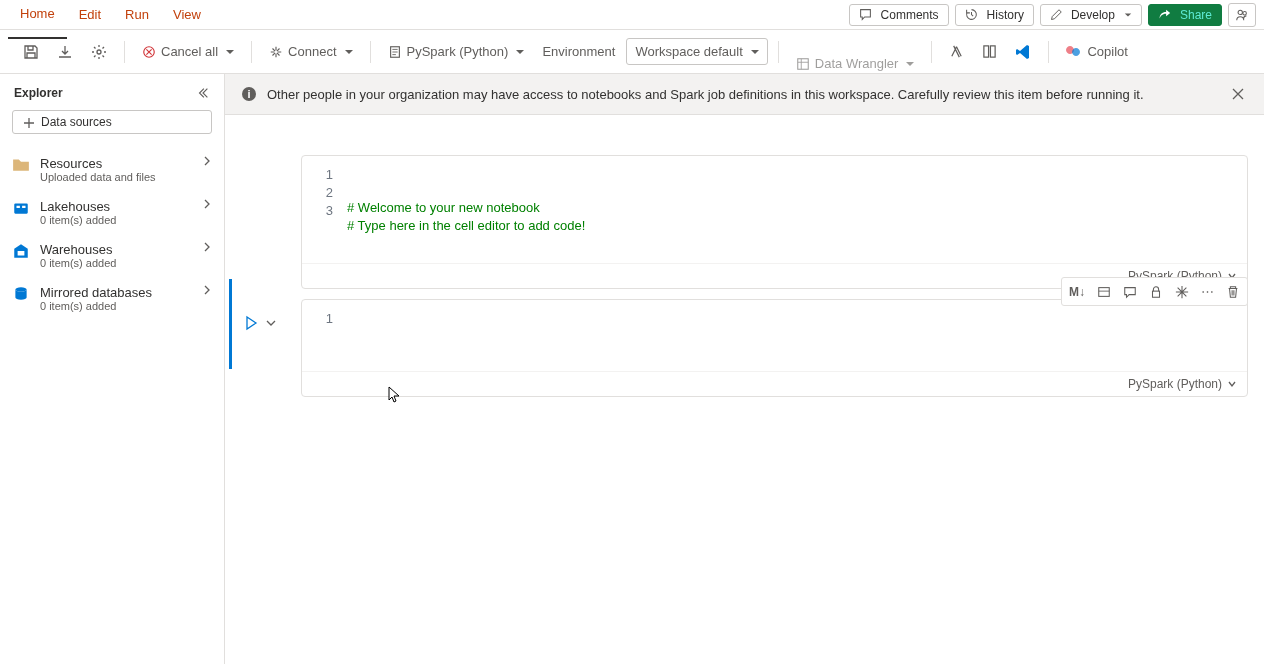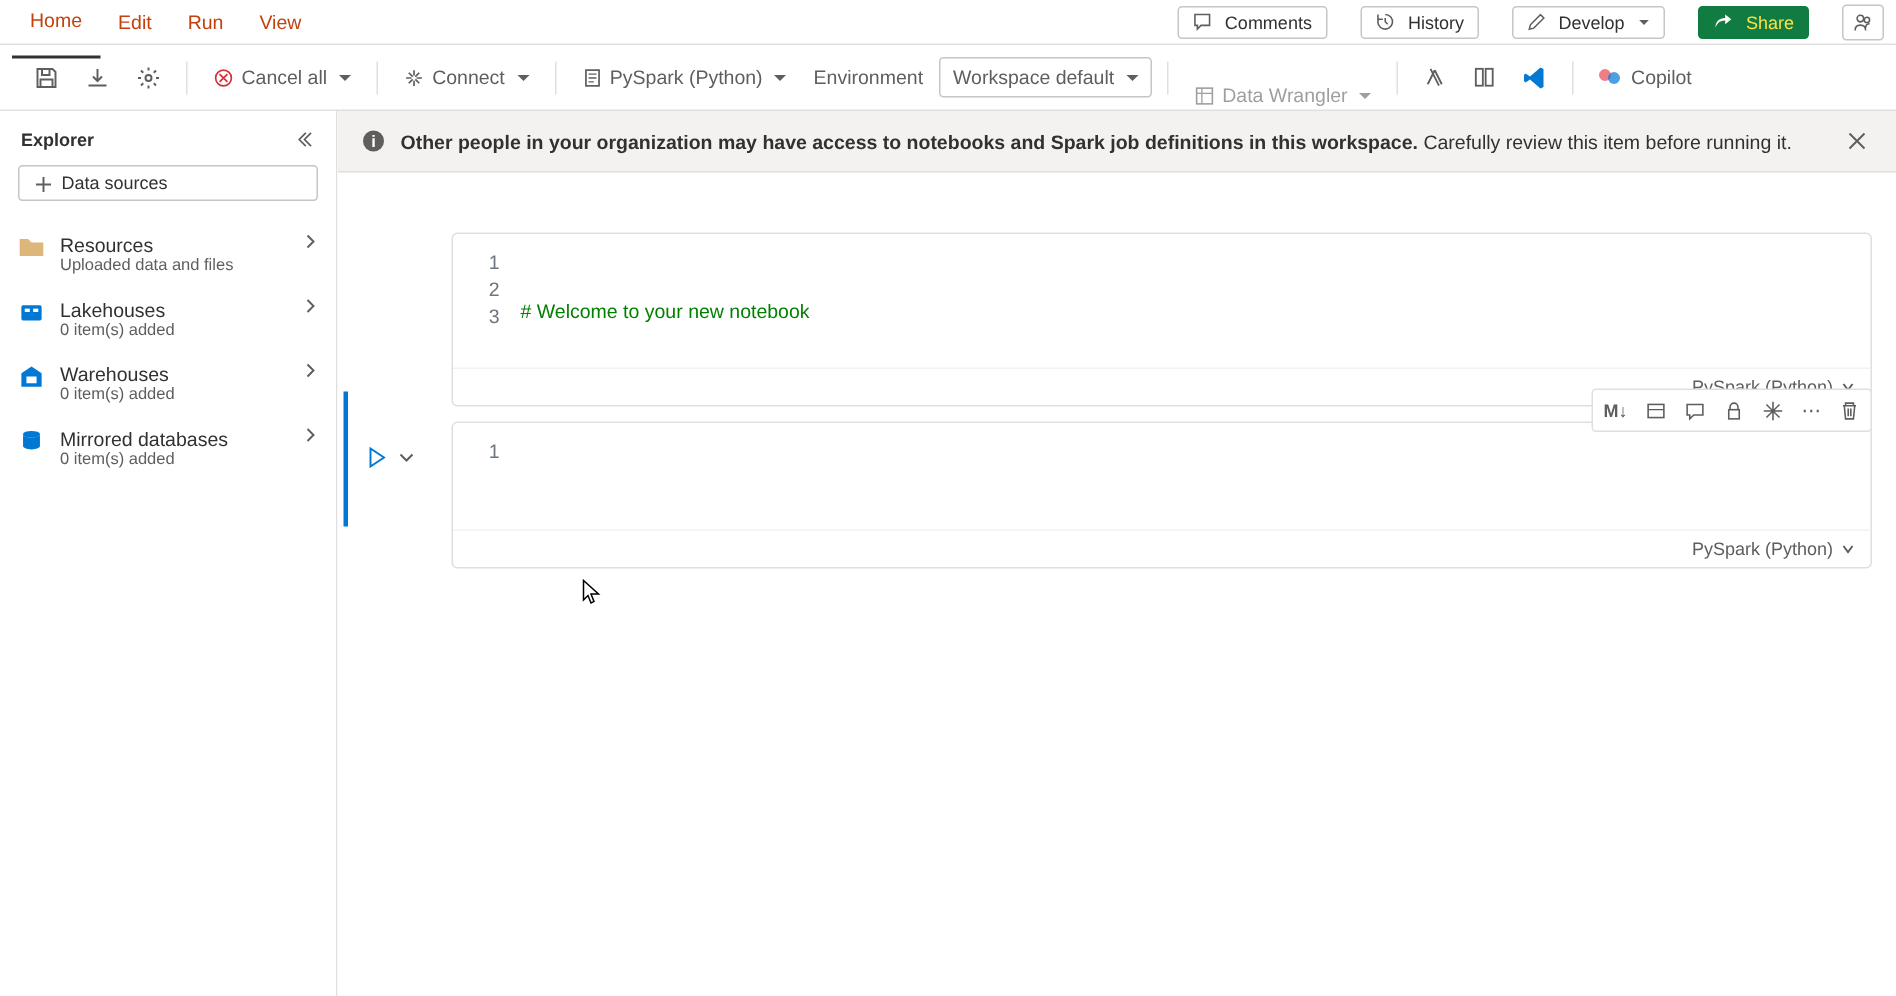--- a/index.html
+++ b/index.html
@@ -2,22 +2,22 @@
 <html><head>
   <meta charset="utf-8">
   <style>
     * { box-sizing: border-box; margin: 0; padding: 0; font-family: "Segoe UI", sans-serif; }
     body { width: 1264px; height: 664px; background: #fff; font-size: 13px; color: #323130; overflow: hidden; }
     
     .menubar { display: flex; align-items: center; height: 30px; padding: 0 8px; border-bottom: 1px solid #e1dfdd; }
     .menu-item { padding: 16px 12px; cursor: pointer; font-size: 13px; color: #c2410c; }
     .menu-item.active { border-bottom: 2px solid #323130; font-weight: 400; }
     .menubar-spacer { flex: 1; }
-    .top-btn { display: flex; align-items: center; gap: 9px; padding: 3px 9px; border: 1px solid #c8c6c4; border-radius: 3px; margin-left: 22px; cursor: pointer; background: #fff; font-size: 12px; }
-    .top-btn.share { background: #107c41; color: #fde047; border-color: #107c41; }
+    .top-btn { display: flex; align-items: center; gap: 9px; padding: 3px 9px; border: 1px solid #c8c6c4; border-radius: 3px; margin-left: 6px; cursor: pointer; background: #fff; font-size: 12px; }
+    .top-btn.share { background: #107c41; color: #5eead4; border-color: #107c41; }
     .top-btn.icon-only { padding: 4px 6px; }
     
     .toolbar { display: flex; align-items: center; height: 44px; padding: 0 16px; border-bottom: 1px solid #e1dfdd; gap: 4px; }
     .tb-btn { display: flex; align-items: center; gap: 5px; padding: 5px 7px; cursor: pointer; border-radius: 3px; color: #605e5c; font-size: 13px; }
     .tb-btn.dropdown::after { content: ""; border: 4px solid transparent; border-top-color: #605e5c; margin-left: 3px; margin-top: 4px; }
     .tb-sep { width: 1px; height: 22px; background: #e1dfdd; margin: 0 6px; }
     .cancel-x { color: #d13438; }
     
     .main { display: flex; height: calc(100% - 74px); }
     
@@ -29,21 +29,21 @@
     .explorer-item { display: flex; align-items: flex-start; padding: 8px 12px; cursor: pointer; gap: 10px; }
     .exp-icon { width: 18px; height: 18px; display: flex; align-items: center; justify-content: center; }
     .exp-text { flex: 1; }
     .exp-label { font-size: 13px; color: #323130; }
     .exp-sub { font-size: 11px; color: #605e5c; }
     .chevron { color: #605e5c; }
     
     .content { flex: 1; overflow: auto; background: #fff; }
     .info-banner { display: flex; align-items: center; padding: 10px 16px; background: #f3f2f1; border-bottom: 1px solid #e1dfdd; gap: 10px; }
     .info-text { flex: 1; font-size: 13px; }
-    .info-text b { font-weight: 700; }
+    .info-text b { font-weight: 400; }
     .banner-close { cursor: pointer; color: #605e5c; padding: 4px; }
     
     .cells-wrap { padding: 40px 16px 16px 16px; }
     .cell { margin-bottom: 10px; position: relative; margin-left: 60px; }
     .cell-body { border: 1px solid #e1dfdd; border-radius: 4px; background: #fff; }
     .code-area { display: flex; padding: 10px 12px 10px 0; font-family: Consolas, monospace; font-size: 13px; }
     .line-numbers { width: 45px; text-align: right; color: #6e7681; padding-right: 14px; user-select: none; }
     .line-numbers div { height: 18px; line-height: 18px; }
     .code-content { flex: 1; margin-top: 33px; }
     .code-line { height: 18px; line-height: 18px; white-space: pre; }
@@ -322,20 +322,21 @@
 
     <div class="cell-body">
       <div class="code-area">
         <div class="line-numbers">
                 <div>1</div>
                 <div>2</div>
                 <div>3</div>
               </div>
         <div class="code-content">
                 <div class="code-line comment"># Welcome to your new notebook</div>
+                <div class="code-line comment"># Type here in the cell editor to add code!</div>
                 <div class="code-line "></div>
               </div>
       </div>
       <div class="cell-footer">
         <div class="lang-label">
           <span>PySpark (Python)</span>
           <svg width="10" height="10" viewBox="0 0 10 10">
                   <path fill="none" stroke="#605e5c" stroke-width="1.3" d="M2 3l3 4 3-4"></path>
                 </svg>
         </div>

